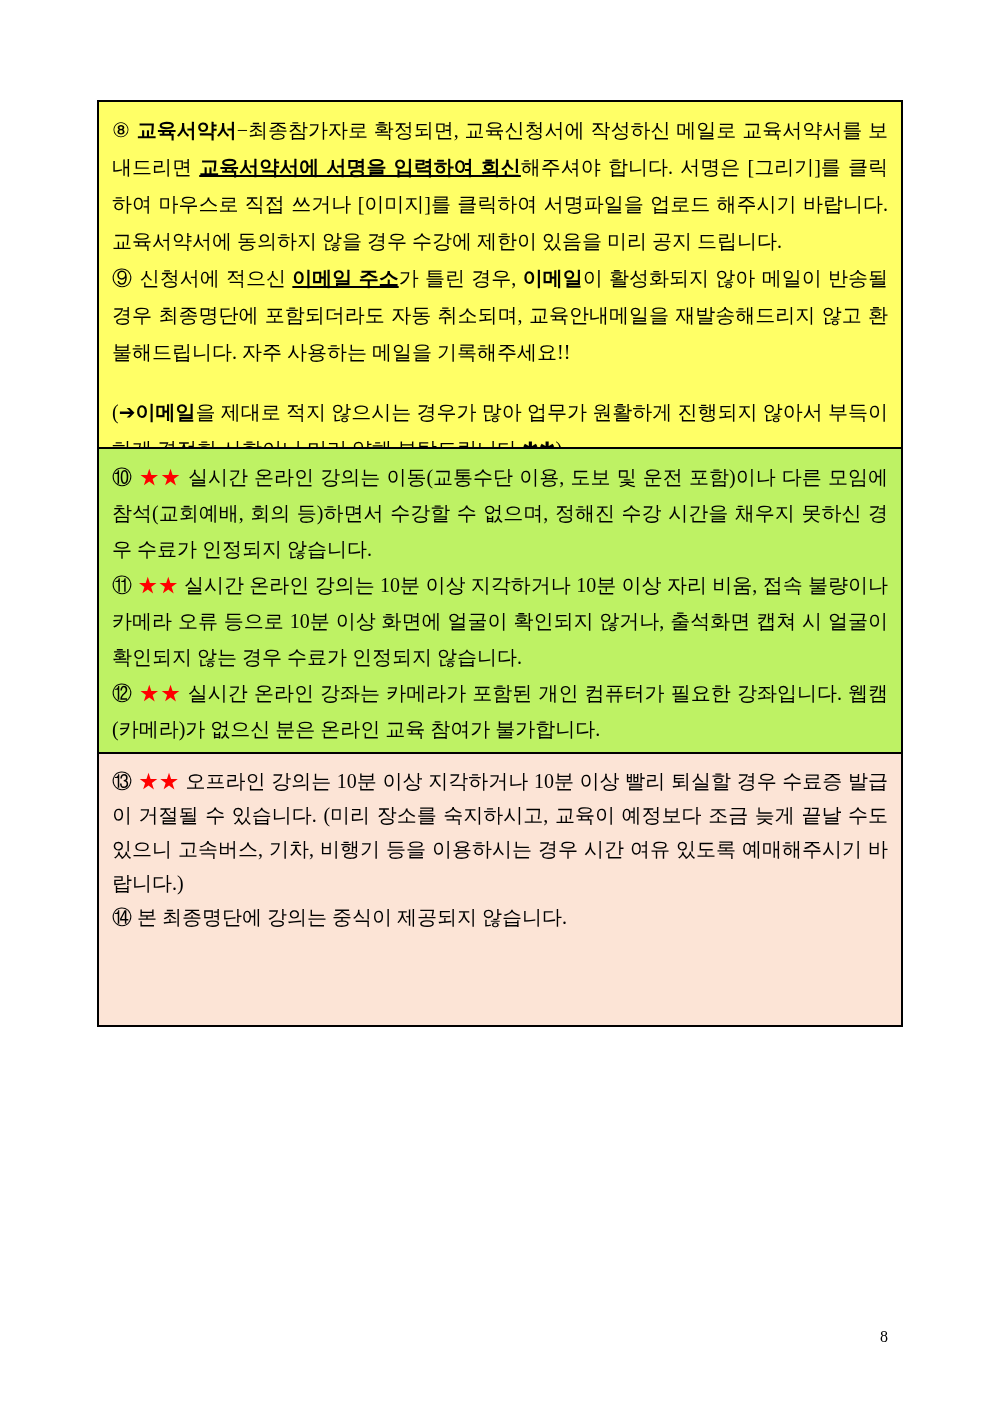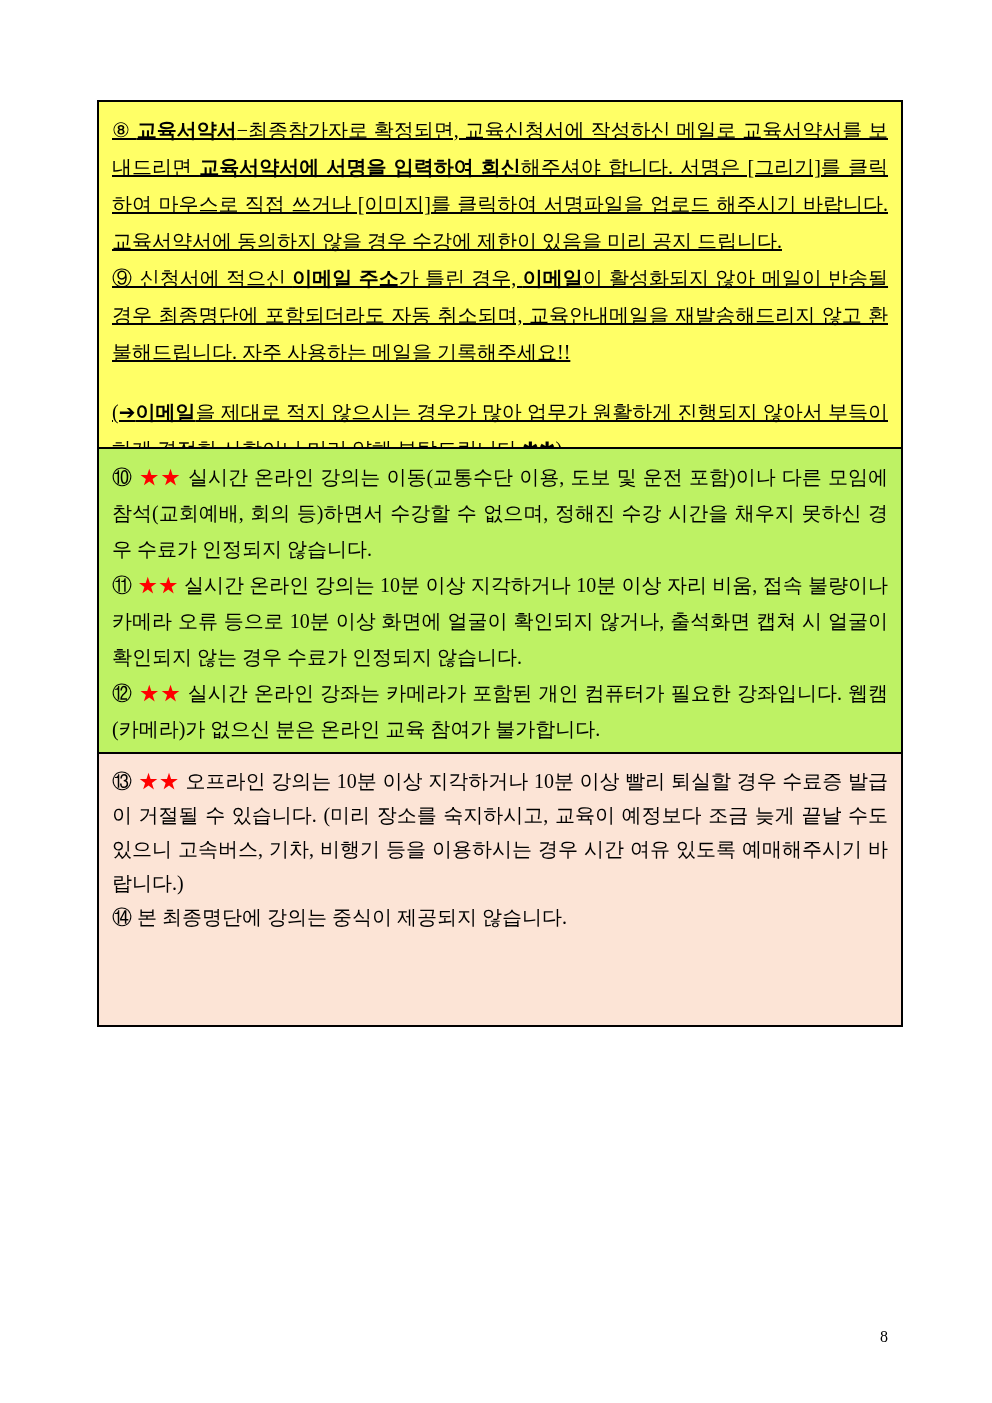--- a/index.html
+++ b/index.html
@@ -23,21 +23,20 @@
     box-sizing: border-box;
     border: 2px solid #000000;
     padding: 10px 13px 8px 13px;
     font-size: 20px;
     text-align: justify;
   }
   .box-yellow {
     top: 100px;
     min-height: 337px;
     line-height: 37px;
-    text-decoration: underline;
   }
   .box-green {
     top: 447px;
     min-height: 294px;
     line-height: 36px;
   }
   .box-pink {
     top: 752px;
     min-height: 275px;
     line-height: 34px;

